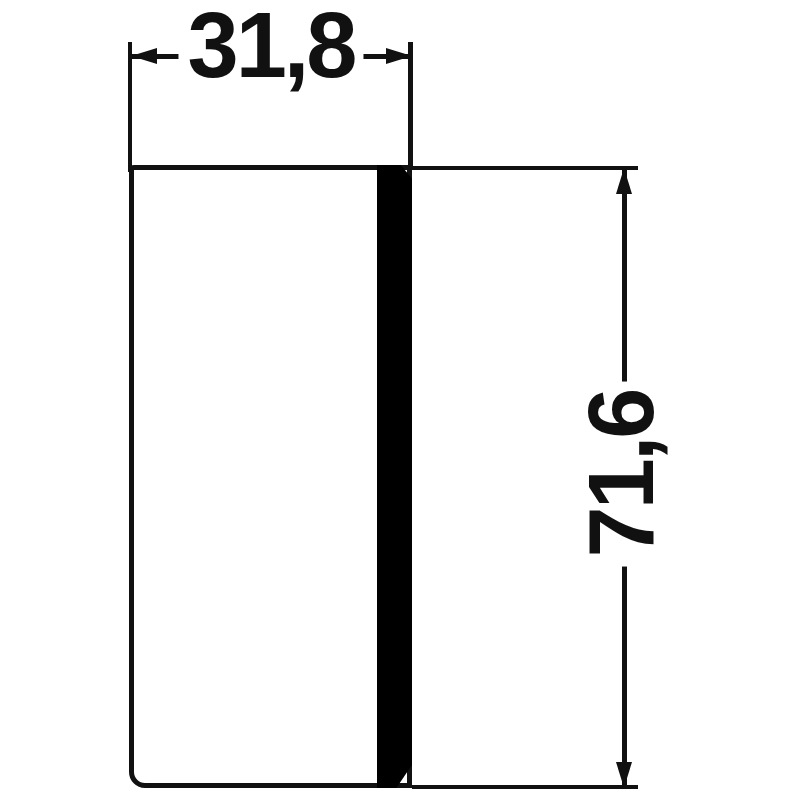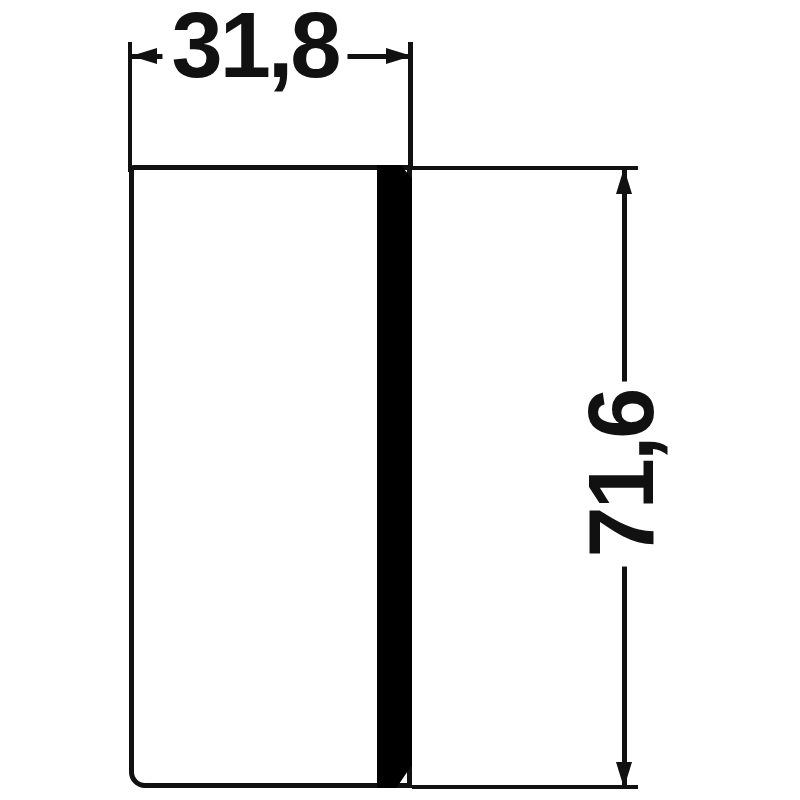--- a/index.html
+++ b/index.html
@@ -89,21 +89,21 @@
     font-weight: bold;
     letter-spacing: -3px;
     line-height: 1;
     color: #111;
     background: #ffffff;
     padding: 0 9px;
     white-space: nowrap;
     z-index: 4;
   }
   .dim-label-width {
-    left: 255px;
+    left: 271px;
     top: -1px;
     transform: translateX(-50%);
   }
   .dim-label-height {
     left: 621px;
     top: 474px;
     transform: translate(-50%, -50%) rotate(-90deg);
   }
 </style>
 </head>

